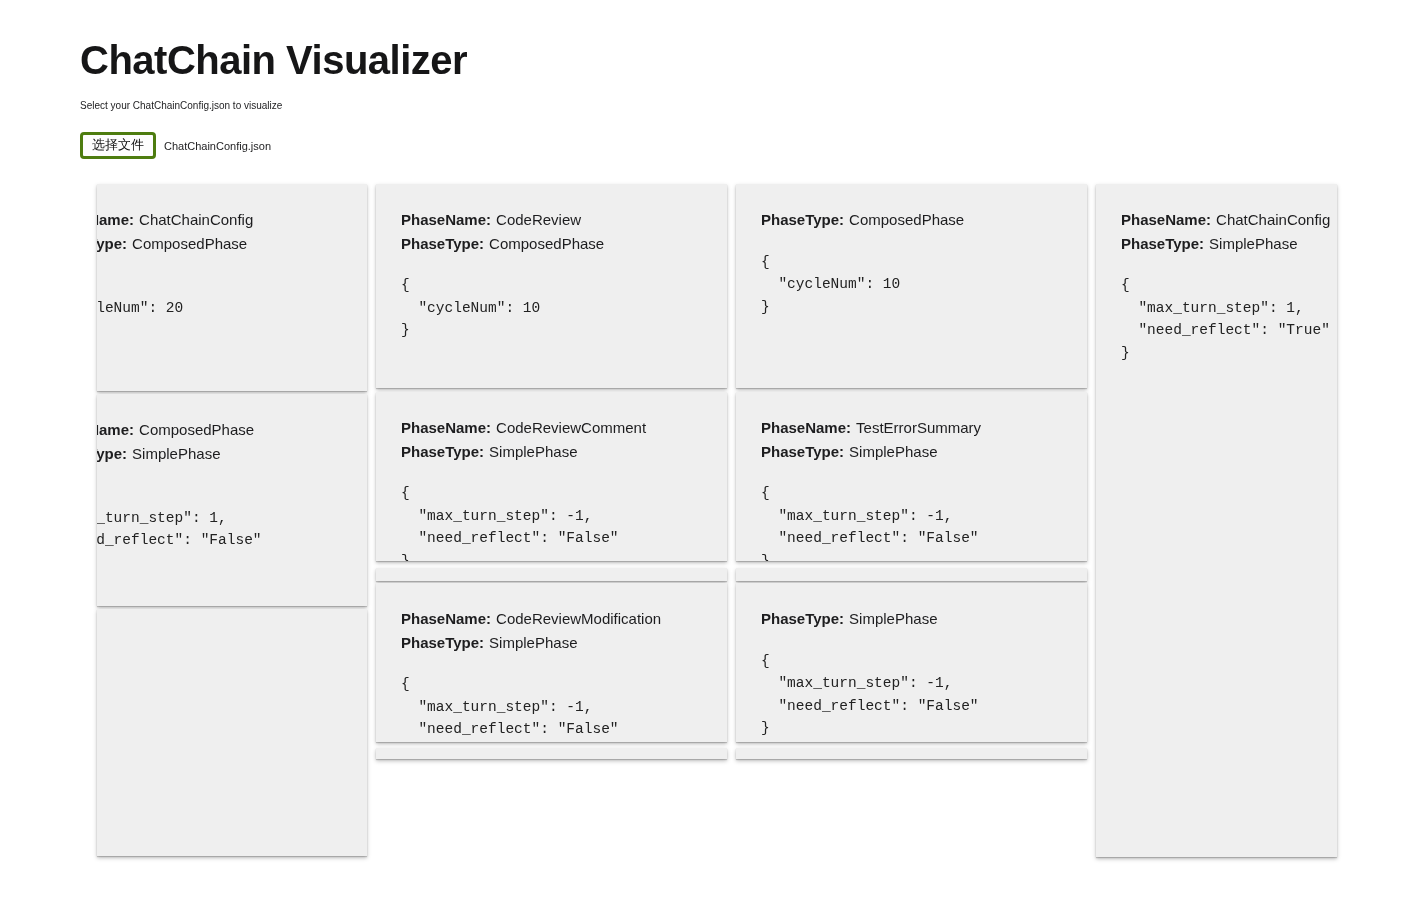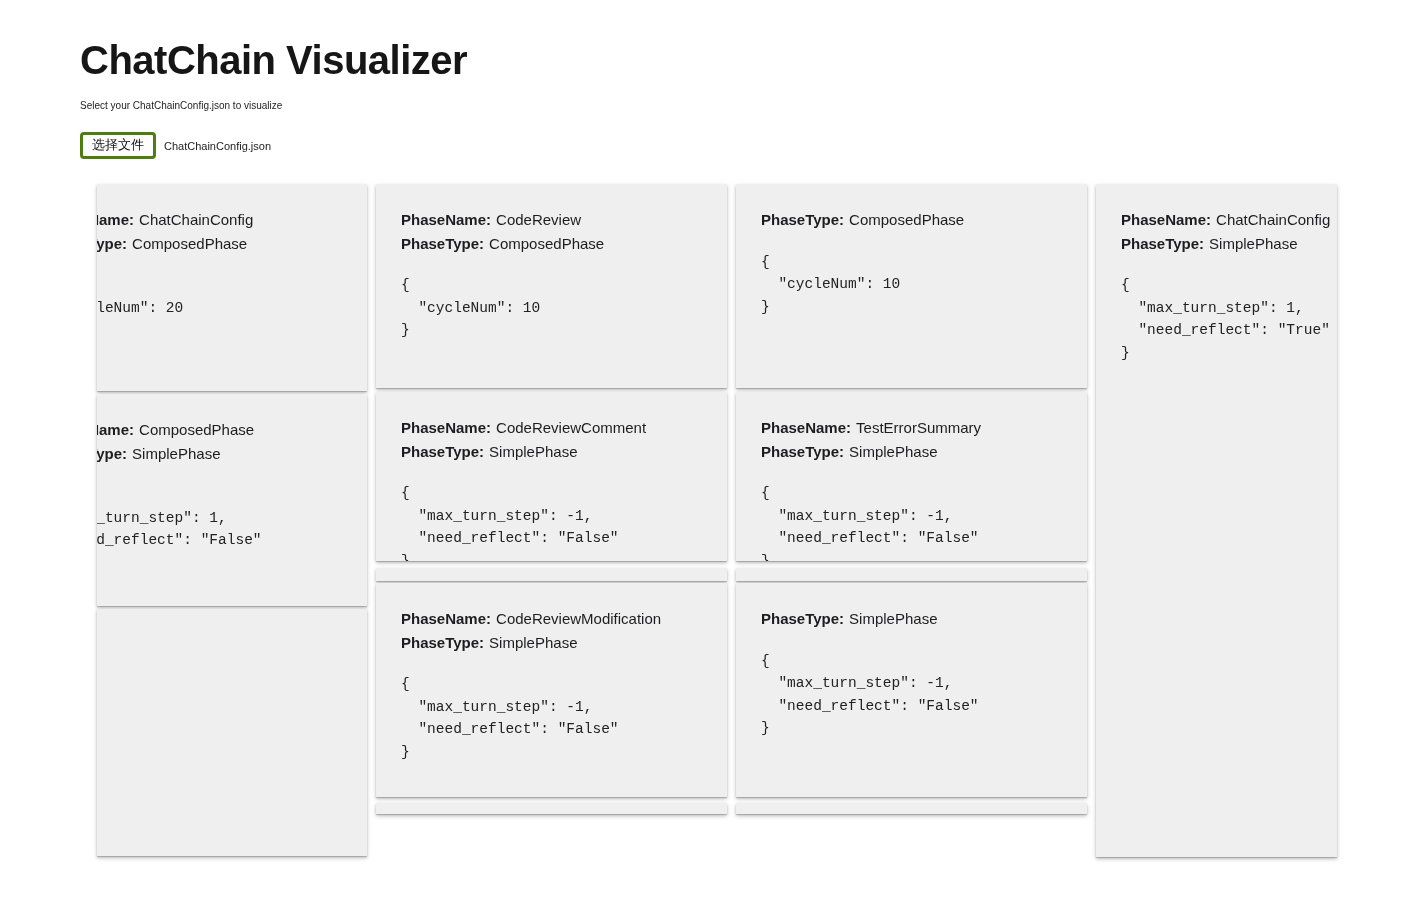--- a/index.html
+++ b/index.html
@@ -53,21 +53,21 @@
     font-size:14.5px; line-height:22.5px; white-space:pre; color:#222;
   }
 
   
   .hA  { height:207px; margin-bottom:3px; }
   .hB  { height:212px; margin-bottom:3px; }
   .hC  { height:247px; }
   .h1a { height:204px; margin-bottom:4px; }
   .h2a { height:169px; margin-bottom:7px; }
   .sp1 { height:13px;  margin-bottom:2px; }
-  .h3a { height:214px; margin-bottom:6px; }
+  .h3a { height:159px; margin-bottom:6px; }
   .sp2 { height:11px; }
   .h4  { height:673px; }
 </style>
 </head>
 <body>
 
 <h1 class="page-title">ChatChain Visualizer</h1>
 <p class="page-subtitle">Select your ChatChainConfig.json to visualize</p>
 
 <div class="file-row">

